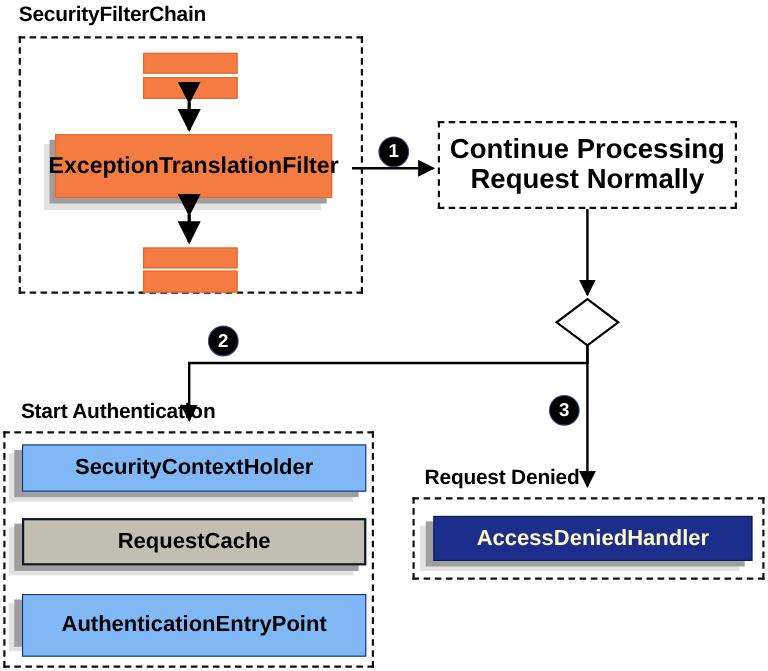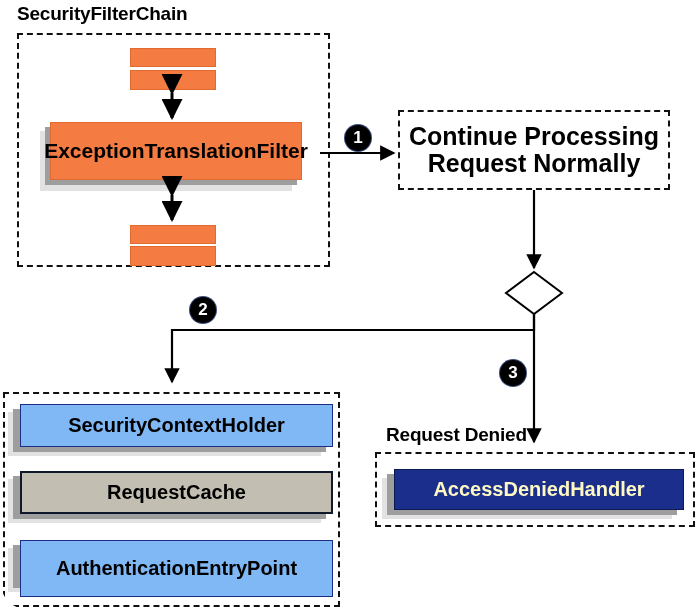--- a/index.html
+++ b/index.html
@@ -7,21 +7,20 @@
     padding: 0;
     background: #ffffff;
   }
   #canvas {
     position: relative;
     width: 698px;
     height: 610px;
     background: #ffffff;
     font-family: "Liberation Sans", sans-serif;
     overflow: hidden;
-    border-radius: 29px;
   }
 
   
   .group-box {
     position: absolute;
     border: 2px dashed #111111;
     background: transparent;
     box-sizing: border-box;
   }
   .group-title {
@@ -148,20 +147,21 @@
   <div class="node plain-dashed" style="left:398px; top:110px; width:272px; height:80px;">Continue Processing
 Request Normally</div>
 
   <div class="badge" style="left:345px; top:125px;">1</div>
 
 
   <div class="badge" style="left:190px; top:297px;">2</div>
 
   <div class="badge" style="left:500px; top:360px;">3</div>
 
+  <div class="group-title" style="left:19px; top:364px;">Start Authentication</div>
   <div class="group-box" style="left:3px; top:392px; width:337px; height:215px;"></div>
 
   <div class="shadow2" style="left:8px; top:412px; width:313px; height:44px;"></div>
   <div class="shadow1" style="left:13px; top:409px; width:313px; height:43px;"></div>
   <div class="node blue" style="left:20px; top:404px; width:313px; height:43px;">SecurityContextHolder</div>
 
   <div class="shadow2" style="left:8px; top:479px; width:313px; height:44px;"></div>
   <div class="shadow1" style="left:13px; top:476px; width:313px; height:43px;"></div>
   <div class="node tan" style="left:20px; top:471px; width:313px; height:43px;">RequestCache</div>
 

